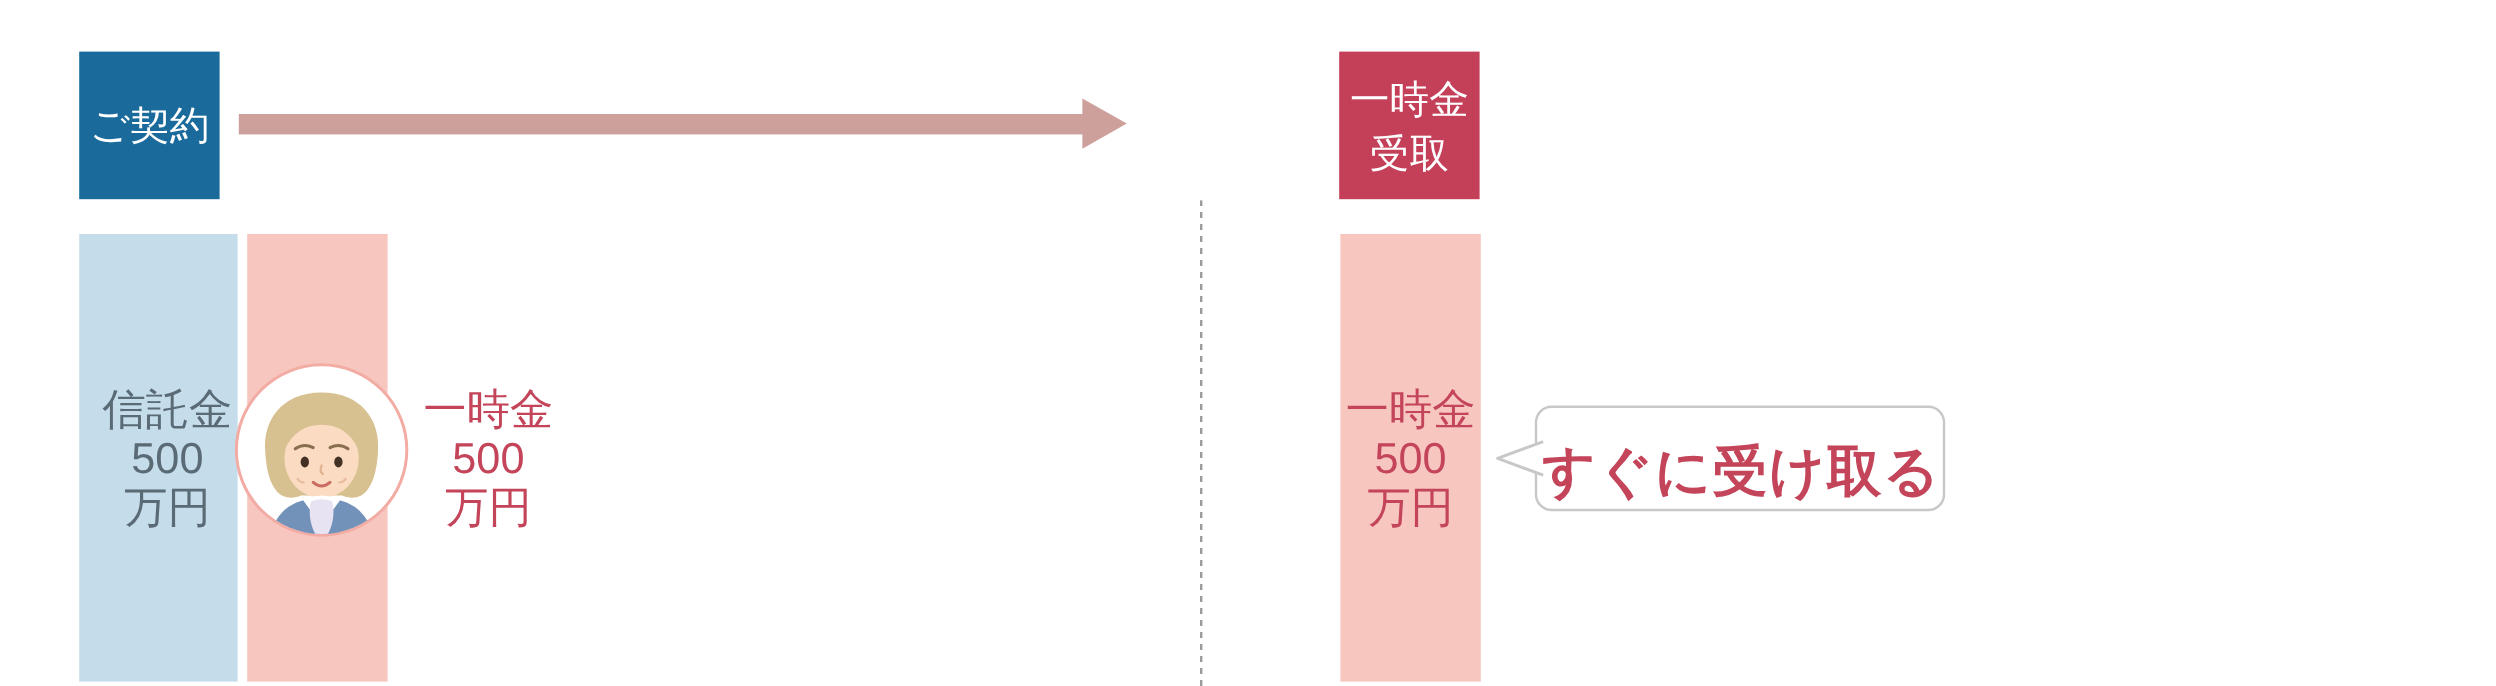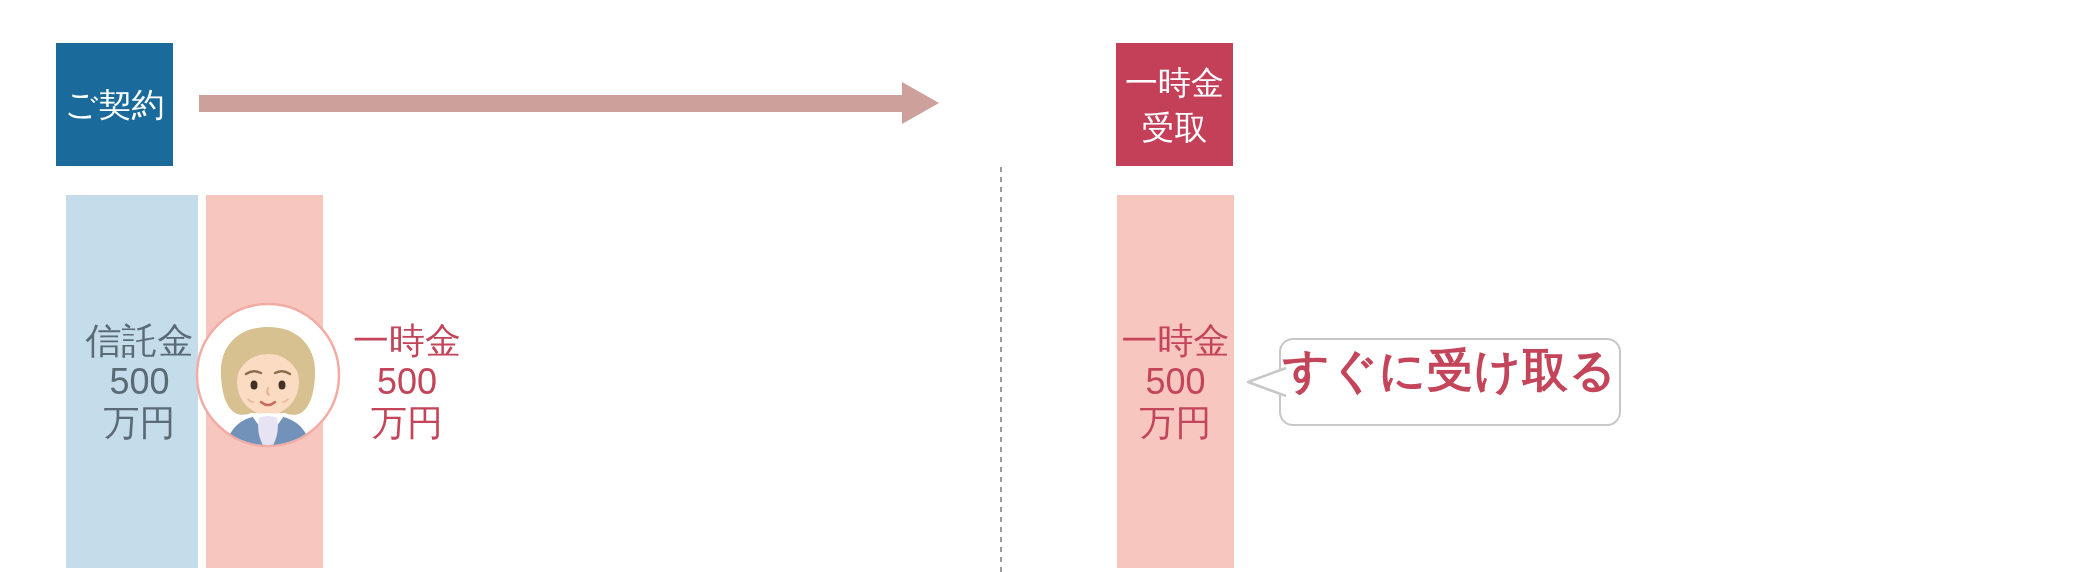--- a/index.html
+++ b/index.html
@@ -6,21 +6,21 @@
   .stage{
     position:relative;width:2080px;height:572px;background:#fff;overflow:hidden;
     font-family:"Liberation Sans",sans-serif;
   }
   
   .hbox{
     position:absolute;top:43px;width:117px;height:123px;
     display:flex;flex-direction:column;align-items:center;justify-content:center;
     color:#fff;font-size:33px;line-height:45px;text-align:center;font-weight:500;
   }
-  .hbox--contract{left:56px;background:var(--blue,#1A6B9B);}
+  .hbox--contract{left:66px;background:var(--blue,#1A6B9B);}
   .hbox--inheritance{left:943px;background:var(--gray,#8A8A8A);}
   .hbox--lumpsum{left:1116px;background:var(--crimson,#C43F58);}
   .hline{display:block;}
   
   .arrow-bar{
     position:absolute;left:199px;top:95px;width:704px;height:17px;
     background:var(--arrow,#CDA09C);
   }
   .arrow-head{
     position:absolute;left:902px;top:82px;width:0;height:0;
@@ -46,21 +46,21 @@
   .caption{
     position:absolute;left:348px;top:195px;width:118px;height:373px;
     display:flex;align-items:center;justify-content:center;text-align:center;
   }
   
   .avatar{position:absolute;left:193px;top:300px;width:150px;height:150px;}
   
   .bubble{
     position:absolute;left:1279px;top:338px;width:342px;height:88px;
     background:#fff;border:2px solid var(--bubbleBorder,#C8C8C8);border-radius:14px;
-    display:flex;align-items:flex-start;justify-content:center;box-sizing:border-box;
+    display:flex;align-items:flex-end;justify-content:center;box-sizing:border-box;
     font-size:46px;font-weight:bold;color:var(--redText,#C4455A);letter-spacing:1px;
   }
   .bubble-pointer{position:absolute;left:1238px;top:358px;width:52px;height:48px;z-index:2;}
 </style>
 </head>
 <body>
 
 <div class="stage">
 
   <div class="hbox hbox--contract">

